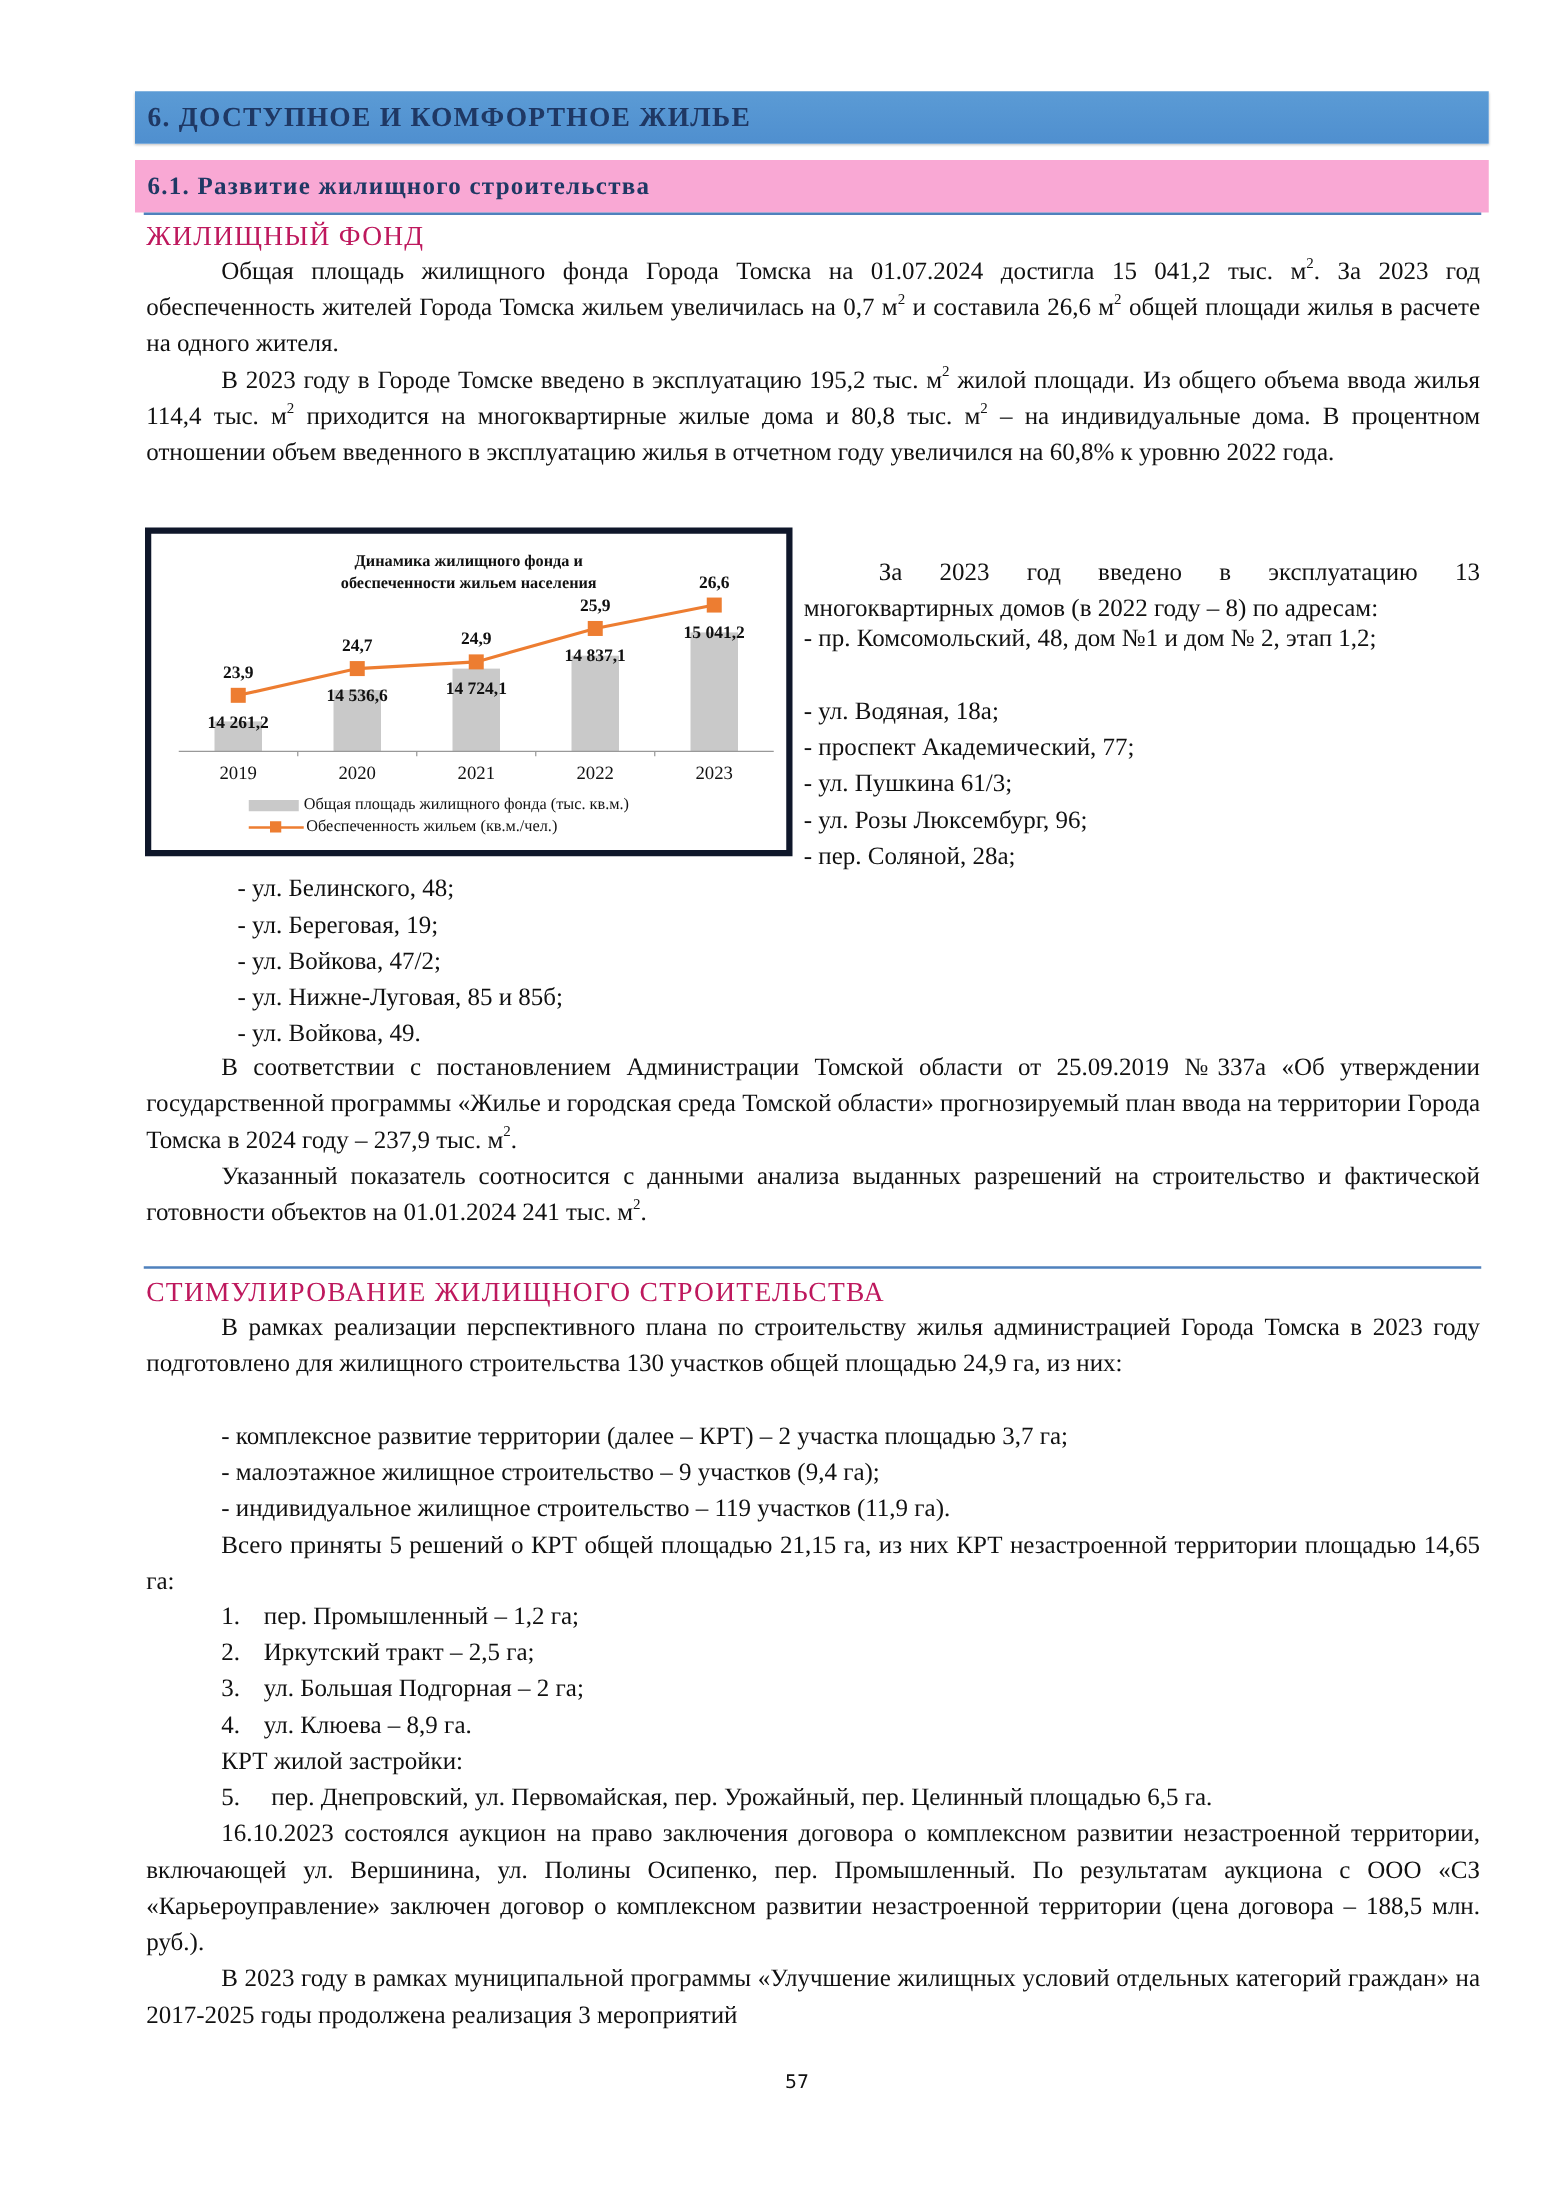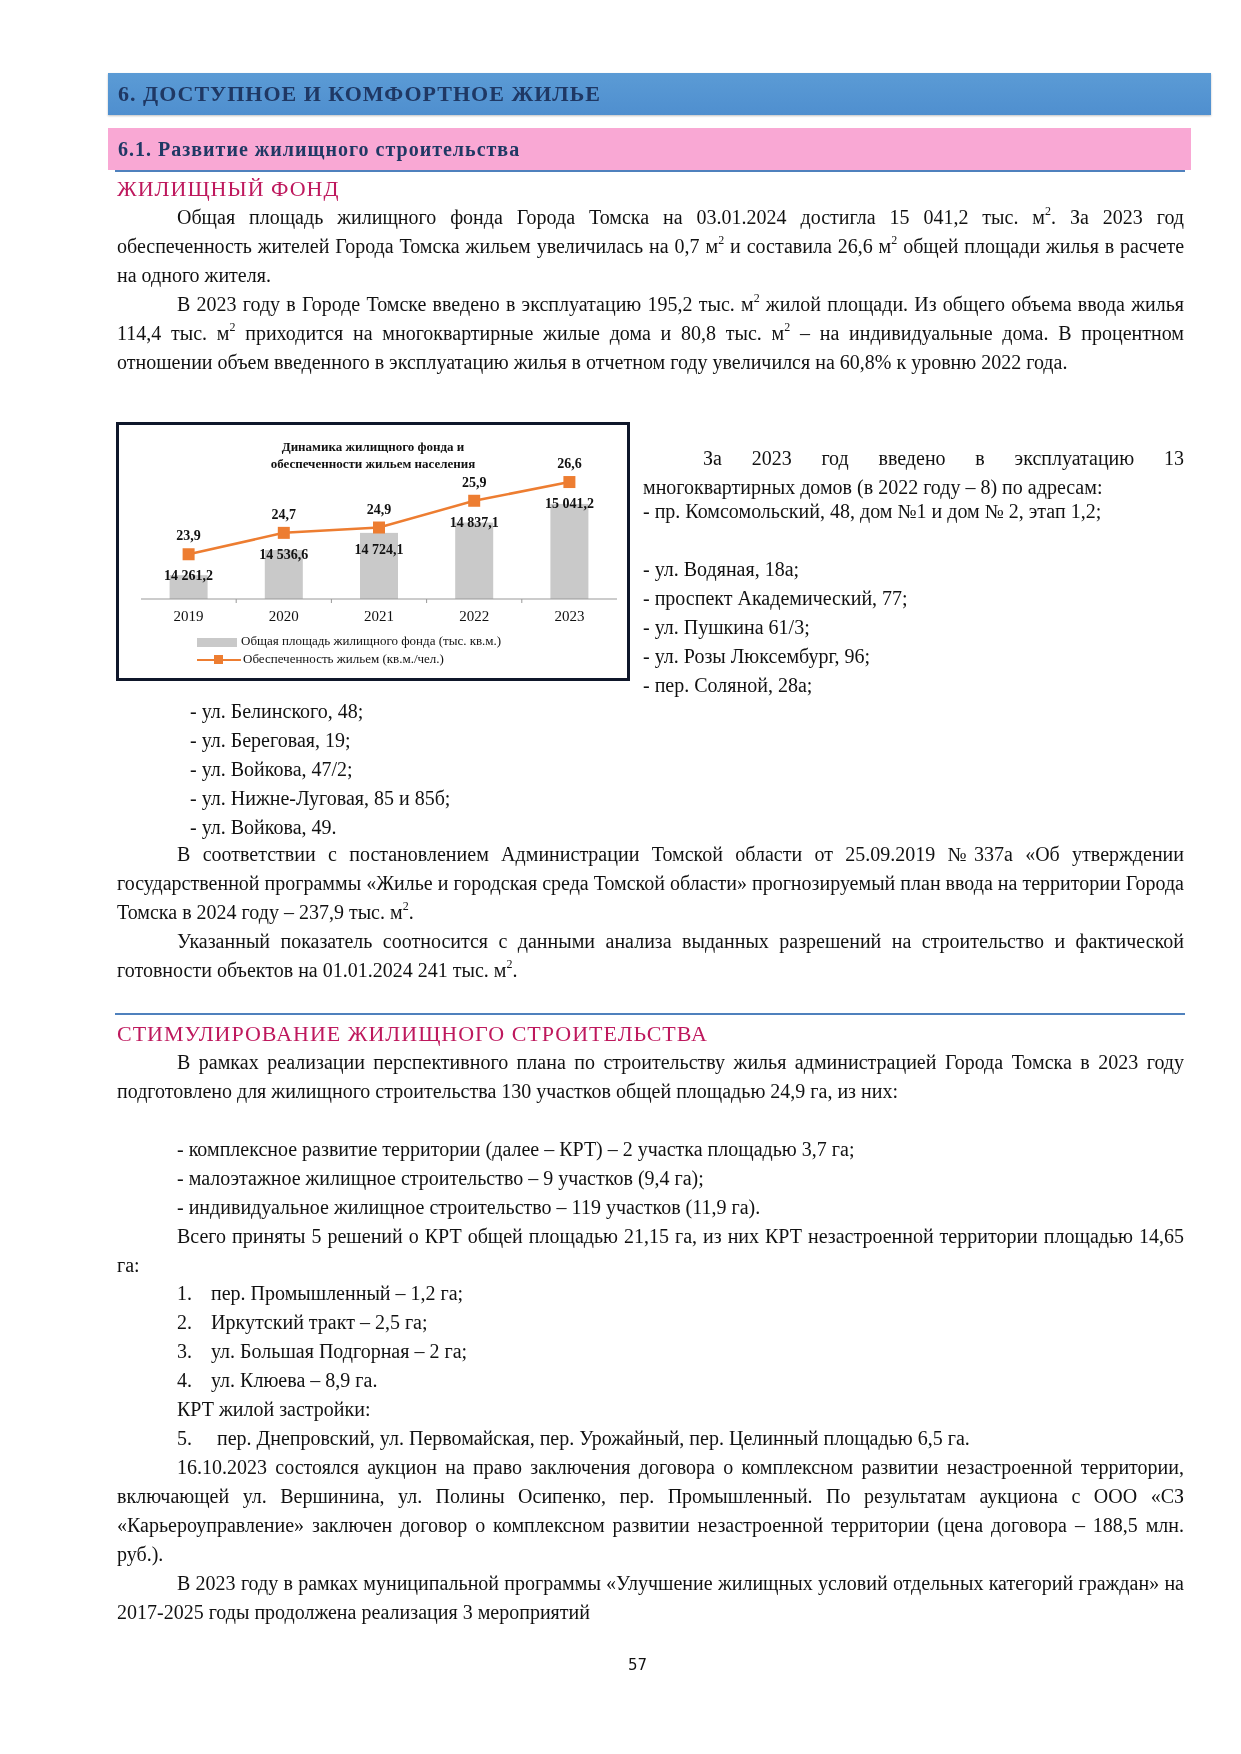--- a/index.html
+++ b/index.html
@@ -1,34 +1,34 @@
 <!DOCTYPE html>
 <html><head>
 <meta charset="utf-8">
 <style>
   html, body { margin: 0; padding: 0; background: #ffffff; }
   body { width: 1241px; height: 1754px; position: relative; overflow: hidden;
          font-family: "Liberation Serif", "DejaVu Serif", serif; color: #111; }
   .h1-bar { position: absolute; left: 108px; top: 73px; width: 1083px; height: 42px;
-            background: linear-gradient(#5b9bd5, #4f8fcf); box-shadow: 0 1px 2px rgba(0,0,0,0.25); padding-left: 20px; }
+            background: linear-gradient(#5b9bd5, #4f8fcf); box-shadow: 0 1px 2px rgba(0,0,0,0.25); }
   .h1-bar span { position: absolute; left: 10px; top: 8px; font-weight: bold; font-size: 22px;
                  letter-spacing: 1px; color: #1f3864; }
   .h2-bar { position: absolute; left: 108px; top: 128px; width: 1083px; height: 42px;
             background: #f9a8d4; }
   .h2-bar span { position: absolute; left: 10px; top: 10px; font-weight: bold; font-size: 20px;
                  letter-spacing: 1px; color: #1f3864; }
   .rule { position: absolute; left: 115px; width: 1070px; height: 2px; background: #4f81bd; }
   .sect { position: absolute; left: 117px; font-size: 22px; color: #be185d; letter-spacing: 1px; }
   .p { position: absolute; left: 117px; width: 1067px; font-size: 20px; line-height: 29px;
        text-align: justify; text-align-last: left; margin: 0; }
   .p.ind { text-indent: 60px; }
   .line { position: absolute; font-size: 20px; line-height: 29px; white-space: nowrap; }
   sup { font-size: 12px; line-height: 0; vertical-align: 9px; }
   .chart { position: absolute; left: 116px; top: 422px; width: 508px; height: 253px;
-           border: 3px solid #0f172a; background: #fff; }
+           border: 5px solid #0f172a; background: #fff; }
   .chart-title { position: absolute; left: 0; top: 13px; width: 100%; text-align: center;
                  font-size: 13px; font-weight: bold; line-height: 17px; }
   .chart svg { position: absolute; left: 0; top: 0; }
   .legend { position: absolute; left: 78px; font-size: 13px; white-space: nowrap; }
   .lg-box { display: inline-block; width: 40px; height: 9px; background: #c9c9c9; vertical-align: middle; margin-right: 4px; }
   .lg-line { display: inline-block; position: relative; width: 44px; height: 10px; vertical-align: middle; margin-right: 2px; }
   .lg-line::before { content: ""; position: absolute; left: 0; right: 0; top: 4px; height: 2px; background: #ed7d31; }
   .lg-line::after { content: ""; position: absolute; left: 17px; top: 0; width: 9px; height: 9px; background: #ed7d31; }
   .pagenum { position: absolute; left: 628px; top: 1656px; font-family: "DejaVu Sans", sans-serif; font-size: 15px; }
 </style>
@@ -38,21 +38,21 @@
 <div class="h1-bar">
   <span>6. ДОСТУПНОЕ И КОМФОРТНОЕ ЖИЛЬЕ</span>
 </div>
 <div class="h2-bar">
   <span>6.1. Развитие жилищного строительства</span>
 </div>
 <div class="rule" style="top:170px;"></div>
 
 <div class="sect" style="top:176px;">ЖИЛИЩНЫЙ ФОНД</div>
 
-<p class="p ind" style="top:203px;"><span>Общая площадь жилищного фонда Города Томска на 03.01.2024 достигла 15 041,2 тыс. м</span><sup>2</sup><span>. За 2023 год обеспеченность жителей Города Томска жильем увеличилась на 0,7 м</span><sup>2</sup><span> и составила 26,6 м</span><sup>2</sup><span> общей площади жилья в расчете на одного жителя.</span></p>
+<p class="p ind" style="top:203px;"><span>Общая площадь жилищного фонда Города Томска на 01.07.2024 достигла 15 041,2 тыс. м</span><sup>2</sup><span>. За 2023 год обеспеченность жителей Города Томска жильем увеличилась на 0,7 м</span><sup>2</sup><span> и составила 26,6 м</span><sup>2</sup><span> общей площади жилья в расчете на одного жителя.</span></p>
 
 <p class="p ind" style="top:290px;"><span>В 2023 году в Городе Томске введено в эксплуатацию 195,2 тыс. м</span><sup>2</sup><span> жилой площади. Из общего объема ввода жилья 114,4 тыс. м</span><sup>2</sup><span> приходится на многоквартирные жилые дома и 80,8 тыс. м</span><sup>2</sup><span> – на индивидуальные дома. В процентном отношении объем введенного в эксплуатацию жилья в отчетном году увеличился на 60,8% к уровню 2022 года.</span></p>
 
 <div class="chart">
   <div class="chart-title" style="padding:0 120px; box-sizing:border-box;">Динамика жилищного фонда и обеспеченности жильем населения</div>
   <svg width="508" height="253">
     <g id="bars">
         <rect x="50.599999999999994" y="150.15130434782603" width="38" height="23.848695652173973" fill="#c9c9c9"></rect>
         <rect x="145.8" y="125.0060869565217" width="38" height="48.9939130434783" fill="#c9c9c9"></rect>
         <rect x="241" y="107.8865217391304" width="38" height="66.1134782608696" fill="#c9c9c9"></rect>

